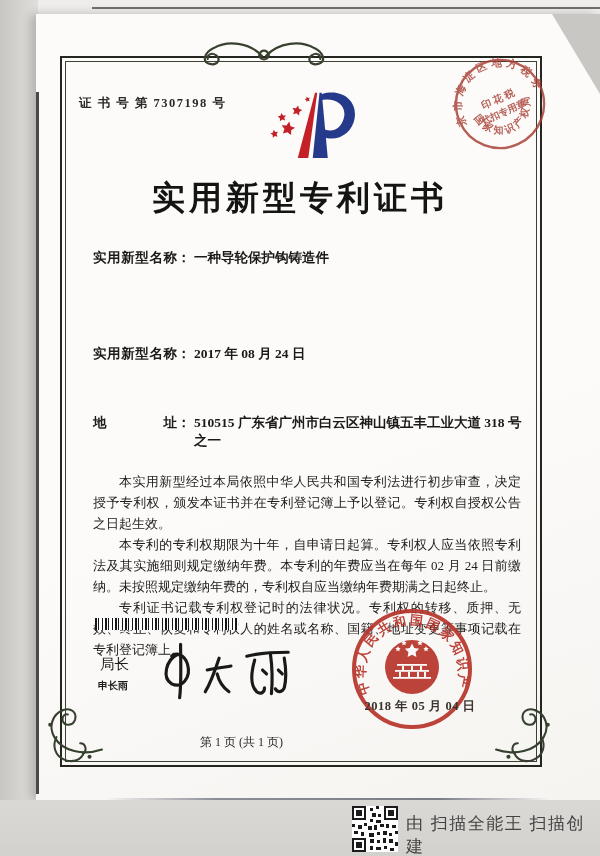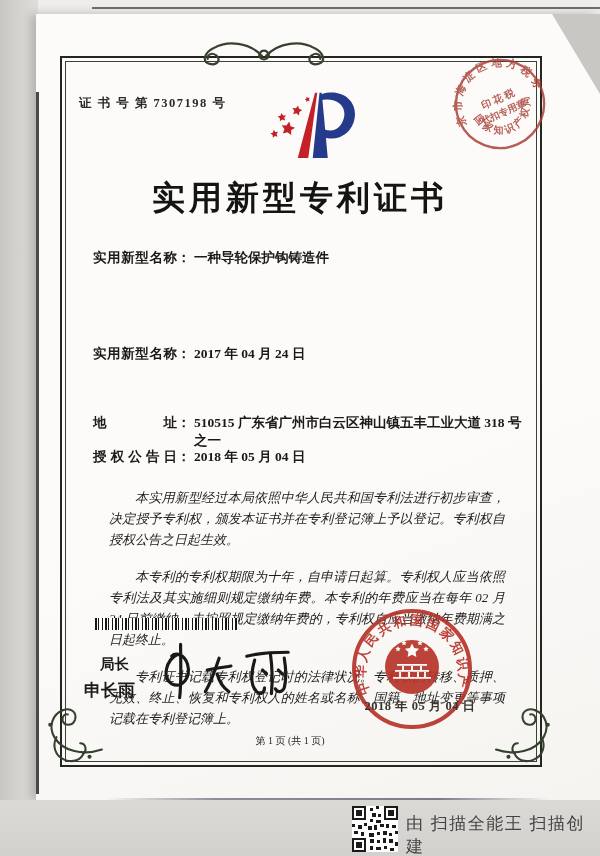--- a/index.html
+++ b/index.html
@@ -26,28 +26,28 @@
   .certno{left:79px;top:95px;font-size:12.5px;font-weight:700;color:#2a2a28;letter-spacing:1.5px;}
   .title{left:150px;top:176px;width:300px;text-align:center;font-size:33px;font-weight:700;
          color:#141412;letter-spacing:4px;}
   .frow{left:93px;font-size:13.5px;font-weight:700;color:#1b1a18;line-height:18px;white-space:nowrap;}
   .f-label{display:inline-block;width:84px;text-align:justify;text-align-last:justify;vertical-align:top;}
   .f-colon{display:inline-block;width:13px;vertical-align:top;}
   .f-value{margin-left:4px;vertical-align:top;}
   .wrapval{display:inline-block;width:332px;white-space:normal;}
   .body-text{left:93px;top:471px;width:428px;font-size:13px;line-height:21px;color:#1d1c1a;
              text-align:justify;}
-  .body-text p{margin:16px;text-indent:2em;font-style:italic;}
+  .body-text p{margin:0;text-indent:2em;}
   .barcode{left:95px;top:618px;width:143px;height:12px;
      background:repeating-linear-gradient(90deg,#161616 0 2px,#fff 2px 3.5px,#161616 3.5px 4.2px,#fff 4.2px 7px,#161616 7px 8px,#fff 8px 10px);}
-  .director-title{left:100px;top:655px;font-size:14.5px;font-weight:700;color:#1c1b19;}
-  .director-name{left:84px;top:679px;font-size:17px;font-weight:700;color:#1c1b19;}
+  .director-title{left:100px;top:655px;font-size:14.5px;font-weight:400;color:#1c1b19;}
+  .director-name{left:98px;top:679px;font-size:10px;font-weight:700;color:#1c1b19;}
   .seal-date{left:356px;top:698px;width:128px;text-align:center;font-size:12.5px;font-weight:700;
              color:#3b332e;letter-spacing:.5px;}
-  .page-footer{left:200px;top:734px;width:180px;text-align:center;font-size:10px;color:#2a2927;}
+  .page-footer{left:200px;top:734px;width:180px;text-align:left;font-size:12px;color:#2a2927;}
   .scan-watermark{left:406px;top:812px;font-size:17px;font-weight:500;color:#444442;letter-spacing:1.5px;
                   font-family:"Liberation Sans","DejaVu Sans",sans-serif;}
   .stamp-wrap{left:452px;top:56px;width:96px;height:96px;transform:rotate(-24deg);opacity:.82;}
   .seal-wrap{left:347px;top:604px;width:130px;height:130px;opacity:.92;}
   svg text{font-family:"Liberation Serif","DejaVu Serif",serif;}
 </style>
 </head>
 <body>
 
 <div class="stage">
@@ -118,27 +118,24 @@
     <polygon points="74,3 77,3 85,90 65,90" fill="#263a8c"></polygon>
     <path fill="#263a8c" d="M77,5 C104,-3 124,14 121,36 C118,58 97,69 79,62 L81,52 C94,57 105,48 107,34 C109,19 95,9 75,13 Z"></path>
   </svg>
 
   <div class="abs title">实用新型专利证书</div>
 
   <div class="abs frow" style="top:249px">
     <span class="f-label">实用新型名称</span><span class="f-colon">：</span><span class="f-value">一种导轮保护钩铸造件</span>
   </div>
   <div class="abs frow" style="top:345px">
-    <span class="f-label">实用新型名称</span><span class="f-colon">：</span><span class="f-value">2017 年 04 月 24 日</span>
+    <span class="f-label">实用新型名称</span><span class="f-colon">：</span><span class="f-value">2017 年 08 月 24 日</span>
   </div>
   <div class="abs frow" style="top:414px;line-height:18px">
     <span class="f-label">地址</span><span class="f-colon">：</span><span class="f-value wrapval">510515 广东省广州市白云区神山镇五丰工业大道 318 号之一</span>
-  </div>
-  <div class="abs frow" style="top:448px">
-    <span class="f-label">授权公告日</span><span class="f-colon">：</span><span class="f-value">2018 年 05 月 04 日</span>
   </div>
 
   <div class="abs body-text">
     <p>本实用新型经过本局依照中华人民共和国专利法进行初步审查，决定授予专利权，颁发本证书并在专利登记簿上予以登记。专利权自授权公告之日起生效。</p>
     <p>本专利的专利权期限为十年，自申请日起算。专利权人应当依照专利法及其实施细则规定缴纳年费。本专利的年费应当在每年 02 月 24 日前缴纳。未按照规定缴纳年费的，专利权自应当缴纳年费期满之日起终止。</p>
     <p>专利证书记载专利权登记时的法律状况。专利权的转移、质押、无效、终止、恢复和专利权人的姓名或名称、国籍、地址变更等事项记载在专利登记簿上。</p>
   </div>
 
   <div class="abs barcode"></div>
 

